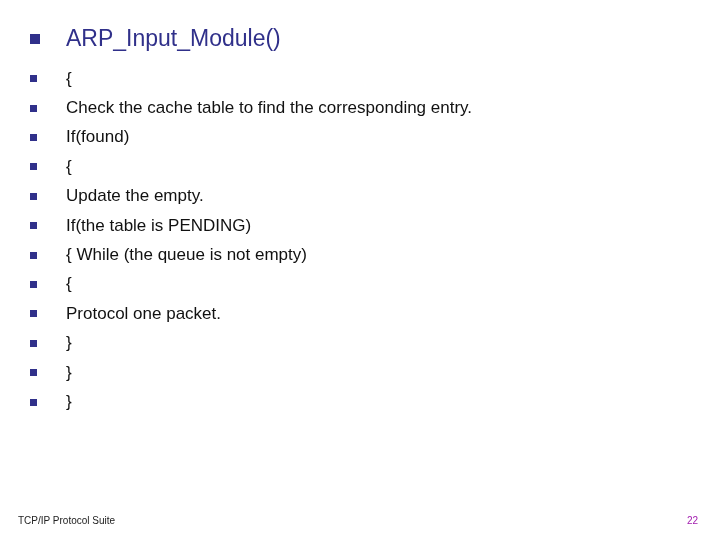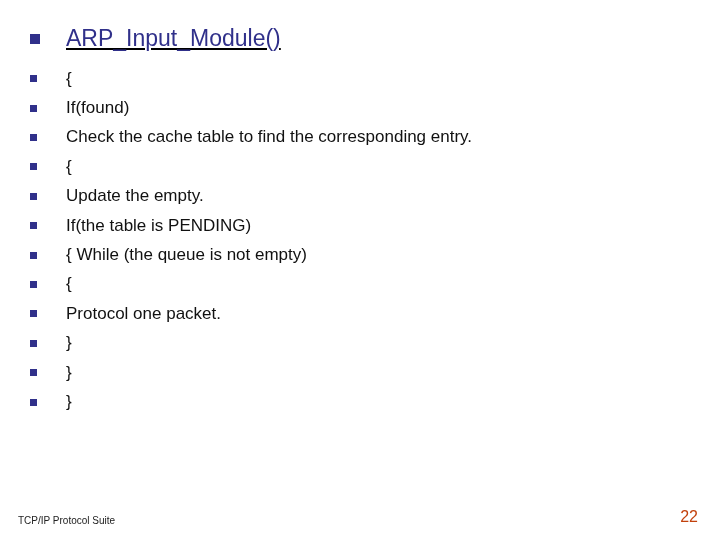--- a/index.html
+++ b/index.html
@@ -17,21 +17,20 @@
     width: 720px;
     height: 540px;
     position: relative;
     padding: 25px 0 0 0;
   }
   .title-row {
     display: flex;
     align-items: center;
     margin-bottom: 16px;
     padding-left: 30px;
-    text-decoration: underline;
   }
   .bullet-sq {
     width: 10px;
     height: 10px;
     background: #30308a;
     margin-right: 26px;
     flex: 0 0 auto;
   }
   .bullet-sq.small {
     width: 7px;
@@ -61,46 +60,46 @@
     left: 18px;
     bottom: 14px;
     font-size: 10px;
     color: #222;
     margin-top: 40px;
   }
   .footer-right {
     position: absolute;
     right: 22px;
     bottom: 14px;
-    font-size: 16px;
-    color: #c2410c;
+    font-size: 10px;
+    color: #a21caf;
   }
 </style>
 </head>
 <body>
 
 <div class="slide">
 
   <div class="title-row">
     <div class="bullet-sq"></div>
     <div class="title-text">ARP_Input_Module()</div>
   </div>
 
   <div class="body">
     <div class="line">
       <div class="bullet-sq small"></div>
       <div class="line-text">{</div>
     </div>
     <div class="line">
       <div class="bullet-sq small"></div>
-      <div class="line-text">If(found)</div>
+      <div class="line-text">Check the cache table to find the corresponding entry.</div>
     </div>
     <div class="line">
       <div class="bullet-sq small"></div>
-      <div class="line-text">Check the cache table to find the corresponding entry.</div>
+      <div class="line-text">If(found)</div>
     </div>
     <div class="line">
       <div class="bullet-sq small"></div>
       <div class="line-text">{</div>
     </div>
     <div class="line">
       <div class="bullet-sq small"></div>
       <div class="line-text">Update the empty.</div>
     </div>
     <div class="line">

